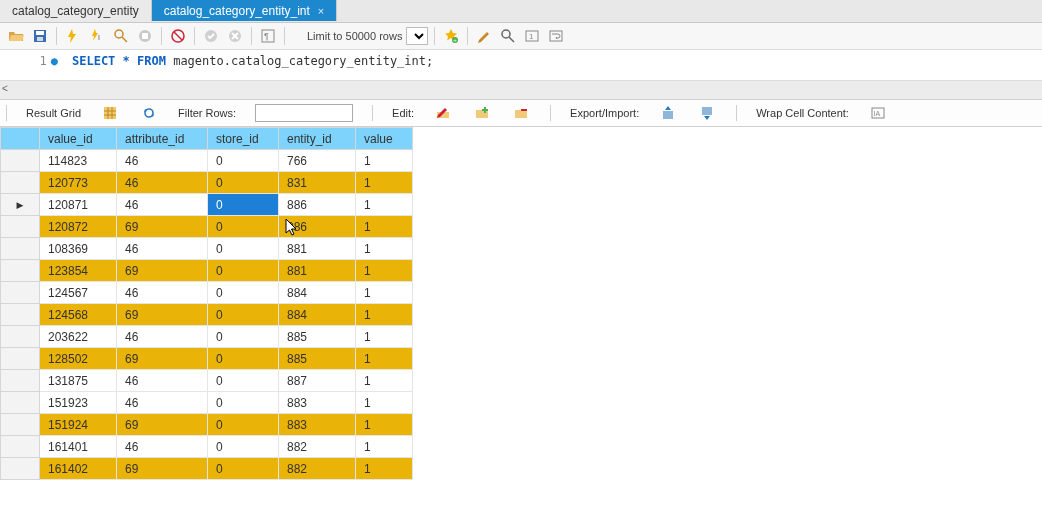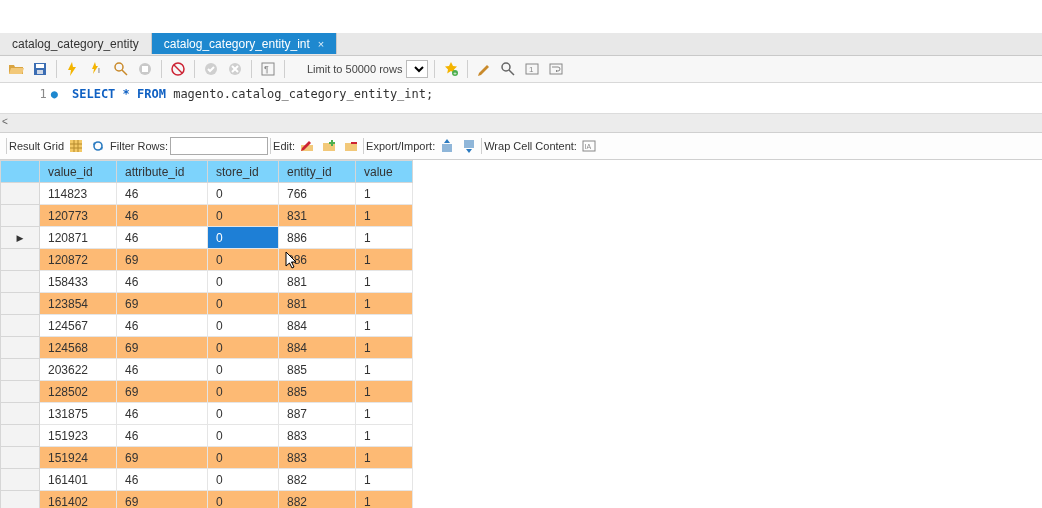--- a/index.html
+++ b/index.html
@@ -1,42 +1,42 @@
 <!DOCTYPE html>
 <html><head>
 <meta charset="utf-8">
 <style>
   html,body{margin:0;padding:0;font-family:"Segoe UI",Tahoma,sans-serif;font-size:12px;color:#333;background:#fff;}
   body{width:1042px;height:508px;overflow:hidden;}
-  .tabs{display:flex;height:22px;background:#e8e8e8;border-bottom:1px solid #c9c9c9;margin-top:33px;}
+  .tabs{display:flex;height:22px;background:#e8e8e8;border-bottom:1px solid #c9c9c9;}
   .tab{display:flex;align-items:center;padding:0 12px;height:21px;border-right:1px solid #c9c9c9;cursor:pointer;font-size:12px;color:#333;}
   .tab.inactive{background:#eaeaea;}
   .tab.active{background:#1e88cf;color:#ffffff;}
   .tab .close{margin-left:8px;font-size:11px;opacity:.85;}
   .toolbar{display:flex;align-items:center;height:26px;background:#f7f7f7;border-bottom:1px solid #d8d8d8;padding:0 6px;gap:4px;}
   .tbtn{width:20px;height:20px;display:flex;align-items:center;justify-content:center;border-radius:2px;cursor:pointer;}
   .tsep{width:1px;height:18px;background:#cfcfcf;margin:0 2px;}
   .limit-label{font-size:11px;color:#444;margin-left:16px;}
   .limit-select{font-size:11px;height:18px;border:1px solid #bbb;background:#fff;}
   .editor{display:flex;height:30px;background:#fff;}
   .gutter{width:64px;text-align:right;padding:4px 6px 0 0;color:#8a8a8a;font-family:Consolas,monospace;font-size:12px;box-sizing:border-box;}
   .gutter .dot{color:#1e88cf;margin-left:4px;}
   .code{padding:4px 0 0 8px;font-family:Consolas,monospace;font-size:12px;white-space:pre;}
   .kw{color:#1061c3;font-weight:bold;}
   .scrollbar{height:18px;background:#ececec;border-top:1px solid #dcdcdc;position:relative;}
   .scroll-left{position:absolute;left:2px;top:2px;font-size:10px;color:#666;}
-  .result-toolbar{display:flex;align-items:center;height:26px;background:#fdfdfd;border-top:1px solid #d0d0d0;border-bottom:1px solid #d0d0d0;padding:0 6px;gap:2px;font-size:11px;color:#333;}
+  .result-toolbar{display:flex;align-items:center;height:26px;background:#fdfdfd;border-top:1px solid #d0d0d0;border-bottom:1px solid #d0d0d0;padding:0 6px;gap:19px;font-size:11px;color:#333;}
   .result-toolbar .sep{width:1px;height:16px;background:#cfcfcf;}
   .label{color:#333;}
   .filter-input{height:16px;width:92px;border:1px solid #aaa;font-size:11px;padding:0 2px;}
   .grid{border-collapse:collapse;font-size:12px;}
   .rowhdr{width:22px;min-width:22px;background:#f3f3f3;border:1px solid #d6d6d6;height:21px;text-align:center;color:#555;}
   .grid th{background:#7dd3fc;border:1px solid #d6d6d6;height:21px;text-align:left;padding:0 8px;font-weight:normal;color:#333;}
   .grid td{border:1px solid #e5e5e5;height:21px;padding:0 8px;color:#333;}
-  .grid tbody tr.odd td{background:#fdba74;}
+  .grid tbody tr.odd td{background:#eab308;}
   .grid tbody tr.even td{background:#ffffff;}
   .grid tbody tr td:first-child{background:#f3f3f3;border-color:#d6d6d6;}
   .cell-selected{background:#1e7fd6 !important;color:#fff !important;}
   .col-value_id{width:60px;}
   .col-attribute_id{width:74px;}
   .col-store_id{width:54px;}
   .col-entity_id{width:60px;}
   .col-value{width:40px;}
   .cursor{position:absolute;pointer-events:none;}
   .ico{width:16px;height:16px;}
@@ -272,21 +272,21 @@
         <tr class="odd">
           <td class="rowhdr"></td>
           <td>120872</td>
           <td>69</td>
           <td>0</td>
           <td>886</td>
           <td>1</td>
         </tr>
         <tr class="even">
           <td class="rowhdr"></td>
-          <td>158433</td>
+          <td>108369</td>
           <td>46</td>
           <td>0</td>
           <td>881</td>
           <td>1</td>
         </tr>
         <tr class="odd">
           <td class="rowhdr"></td>
           <td>123854</td>
           <td>69</td>
           <td>0</td>

